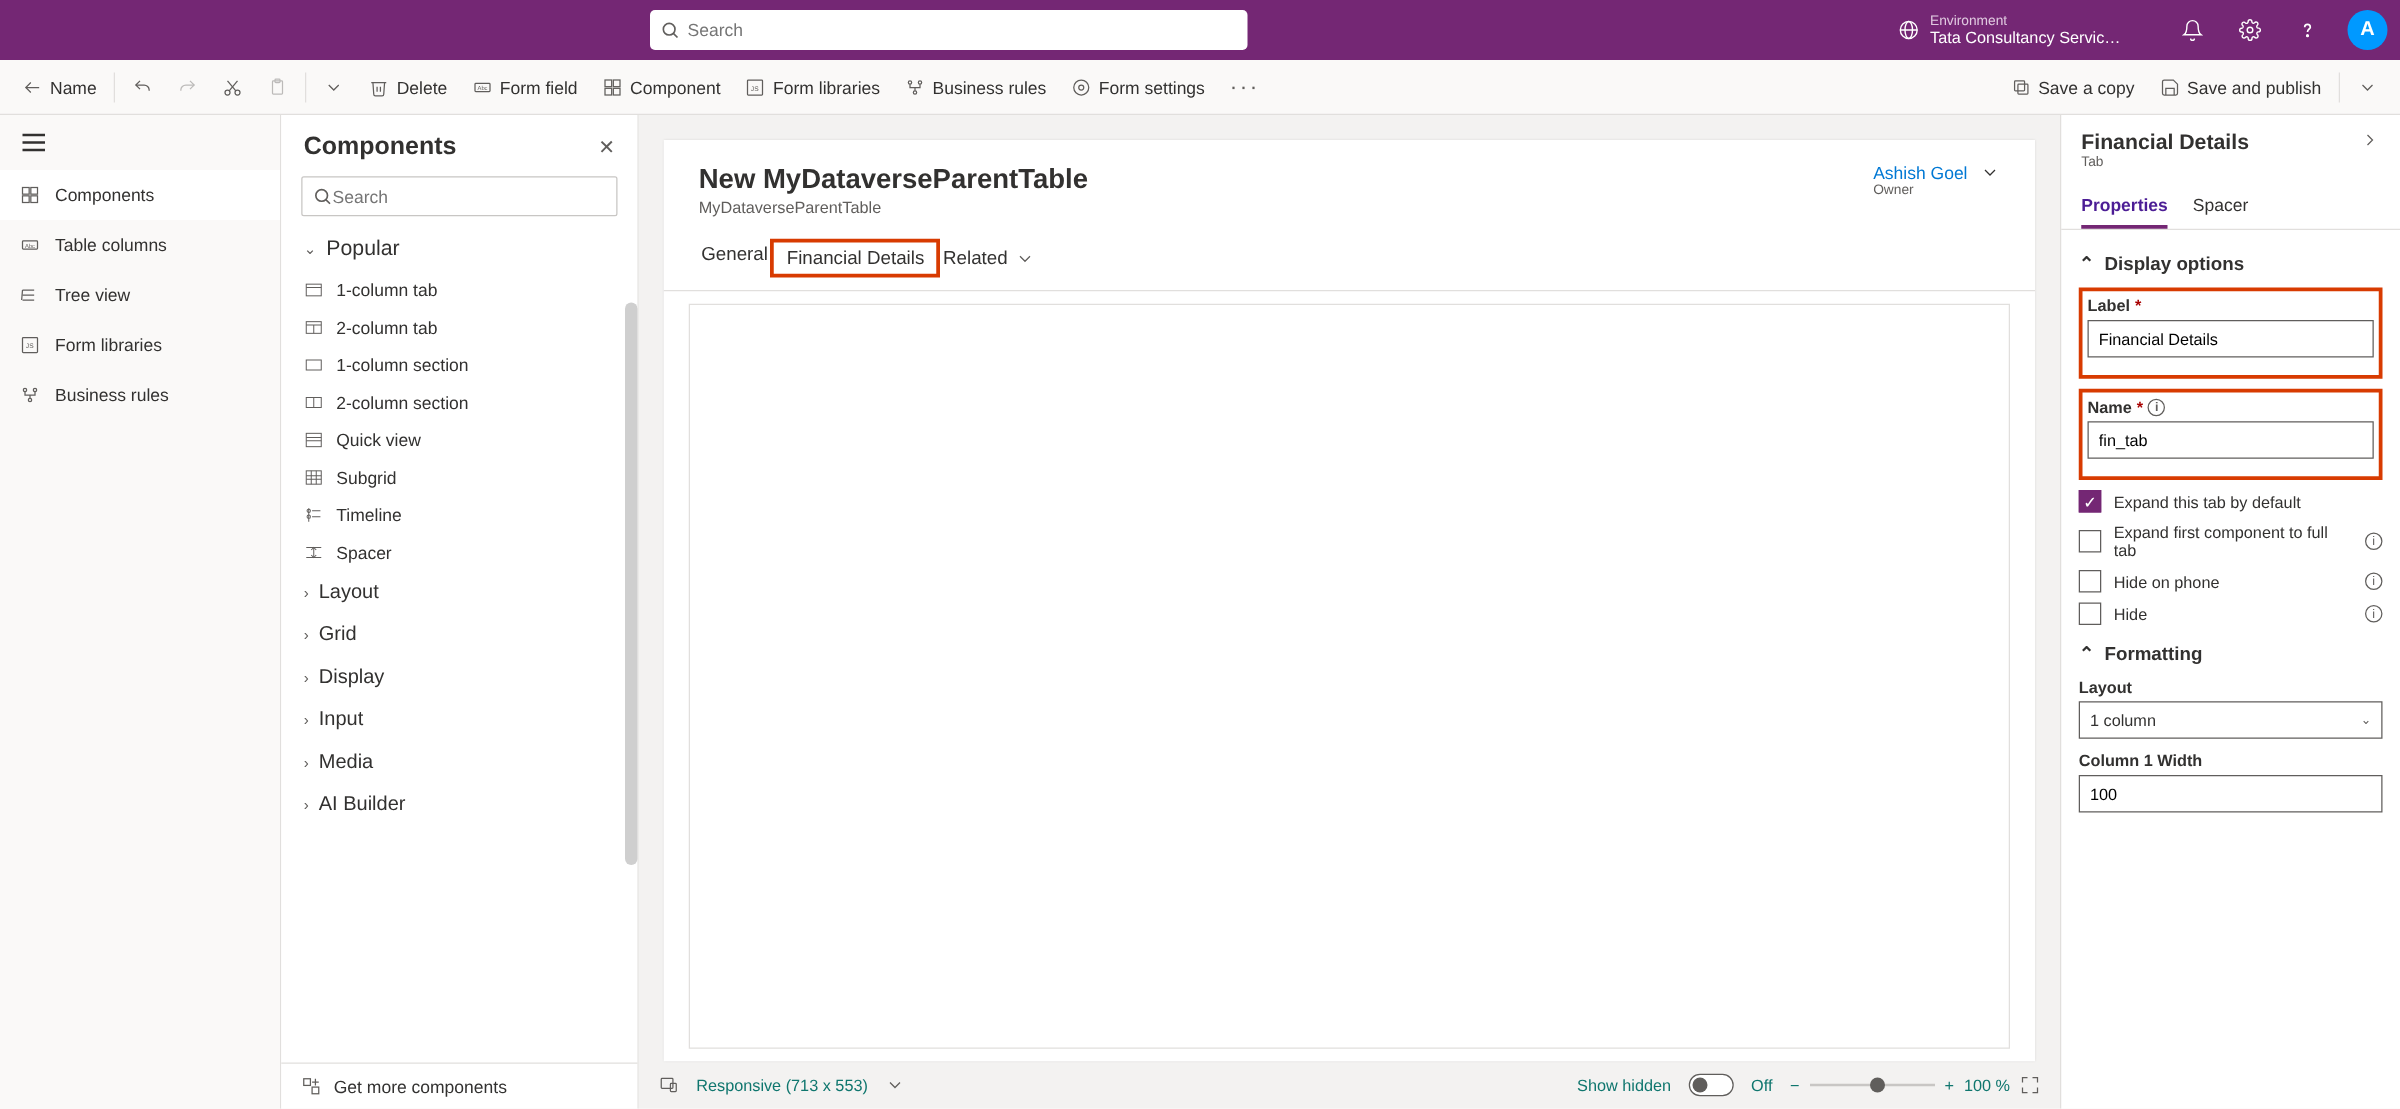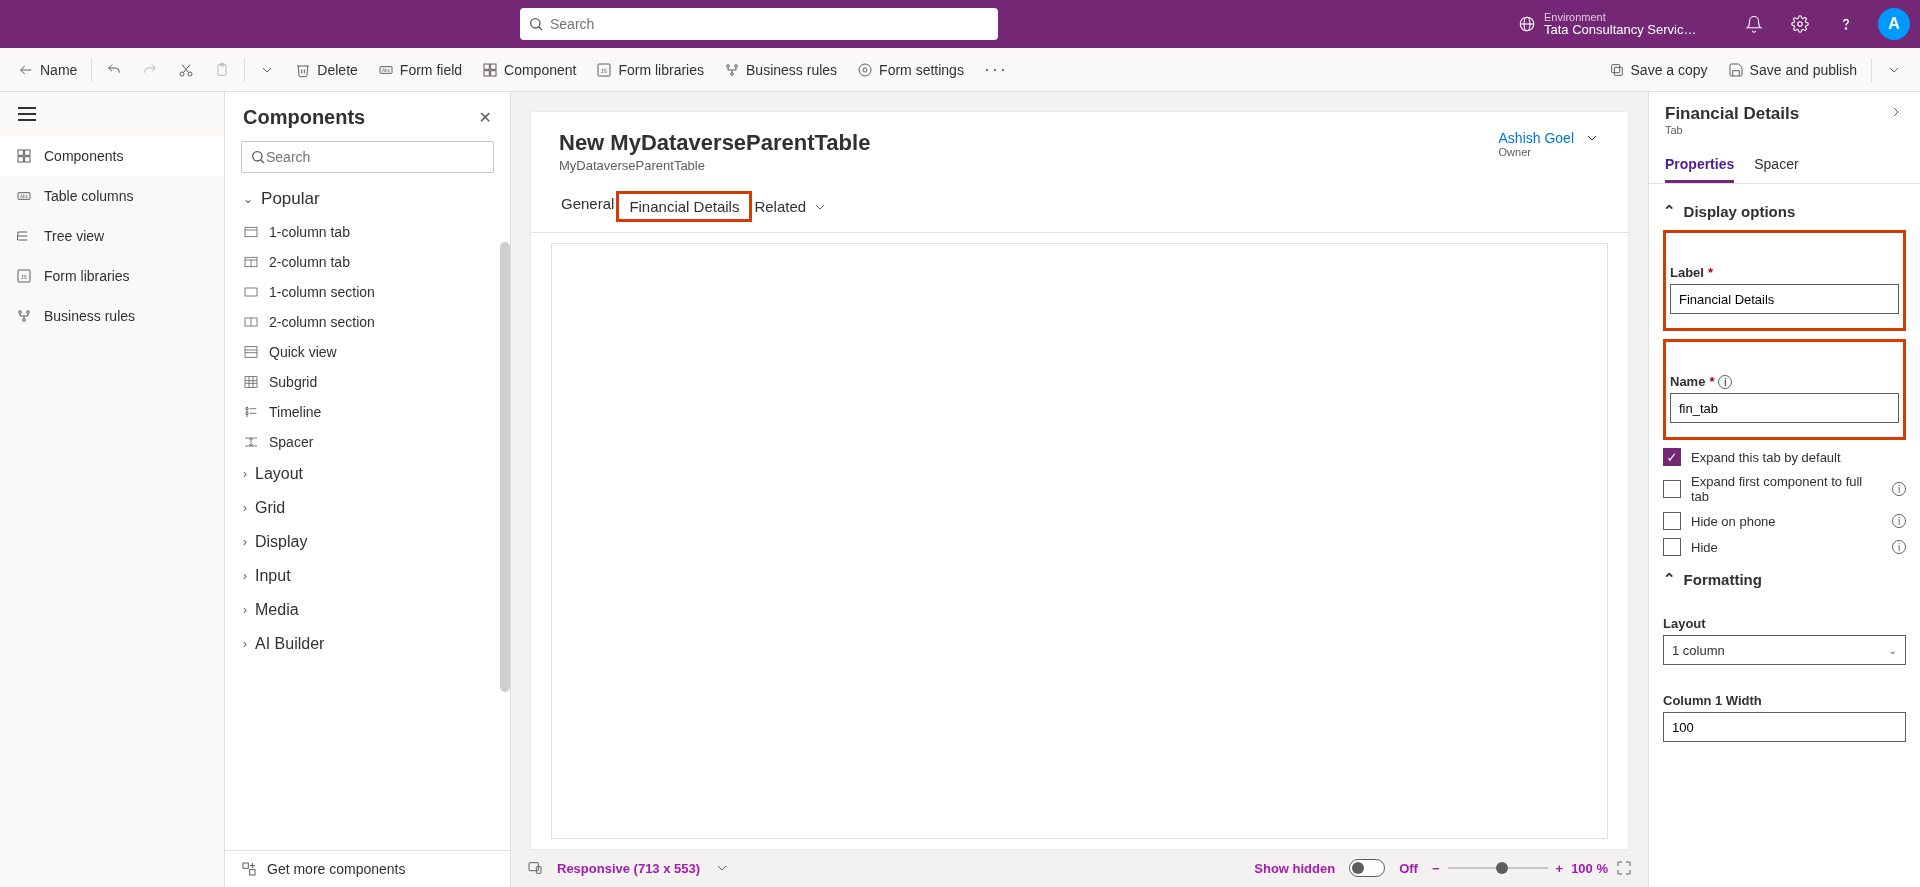--- a/index.html
+++ b/index.html
@@ -73,40 +73,40 @@
 .form-titles h1 { font-size:22px; font-weight:600;}
 .form-titles .sub { font-size:13px; color:#605e5c; margin-top:2px;}
 .owner { text-align:left;}
 .owner-name { color:#0078d4; font-size:14px; display:flex; align-items:center; gap:10px;}
 .owner-label { font-size:11px; color:#605e5c;}
 .form-tabs { display:flex; padding:18px 28px 10px; border-bottom:1px solid #e1dfdd;}
 .ftab { font-size:15px; cursor:pointer; padding:4px 2px;}
 .ftab.highlight { border:3px solid #d83b01; padding:4px 10px;}
 .ftab-rel { display:flex; align-items:center; gap:6px;}
 .form-body { flex:1; border:1px solid #e1dfdd; margin:10px 20px;}
-.canvas-foot { height:38px; display:flex; align-items:center; gap:14px; padding:0 16px; font-size:13px; color:#a21caf;font-weight:bold;}
+.canvas-foot { height:38px; display:flex; align-items:center; gap:14px; padding:0 16px; font-size:13px; color:#0f766e;}
 .canvas-foot .spacer { flex:1;}
 .toggle { width:36px; height:18px; border-radius:9px; background:#fff; border:1px solid #605e5c; position:relative; cursor:pointer;}
 .toggle::after { content:""; position:absolute; width:12px; height:12px; background:#605e5c; border-radius:50%; top:2px; left:2px;}
 .zoom { display:flex; align-items:center; gap:8px;}
 .zoom-track { width:100px; height:2px; background:#c8c6c4; position:relative;}
 .zoom-thumb { position:absolute; left:48px; top:-5px; width:12px; height:12px; background:#605e5c; border-radius:50%;}
 
 
 .props { width:272px; background:#fff; border-left:1px solid #e1dfdd; display:flex; flex-direction:column;}
 .props-head { padding:12px 16px 4px; display:flex; justify-content:space-between; align-items:flex-start;}
 .props-head h3 { font-size:17px; font-weight:600;}
 .props-head .type { font-size:11px; color:#605e5c;}
 .props-tabs { display:flex; gap:20px; padding:0 16px; border-bottom:1px solid #e1dfdd; margin-top:8px;}
 .ptab { font-size:14px; padding:8px 0; cursor:pointer;}
 .ptab.active { font-weight:600; border-bottom:3px solid #742774; color:#4c1d95;}
 .props-body { flex:1; overflow-y:auto; padding:12px 14px;}
 .section-hd { display:flex; align-items:center; gap:8px; font-size:15px; font-weight:600; margin:6px 0 10px;}
 .field { margin-bottom:10px;}
-.field-label { font-size:13px; font-weight:600; display:flex; align-items:flex-end; gap:4px;margin-top:28px;}
+.field-label { font-size:13px; font-weight:600; display:flex; align-items:flex-end; gap:4px;}
 .req { color:#a80000;}
 .info { width:14px; height:14px; border:1px solid #605e5c; border-radius:50%; display:inline-flex; align-items:center; justify-content:center; font-size:10px; color:#605e5c;}
 .txt { width:100%; height:30px; border:1px solid #605e5c; padding:0 8px; font-size:13px; margin-top:4px;}
 .hl-box { border:3px solid #d83b01; padding:4px; margin-bottom:8px;}
 .chk { display:flex; align-items:center; gap:10px; font-size:13px; margin:8px 0;}
 .chk .box { width:18px; height:18px; border:1px solid #605e5c; display:flex; align-items:center; justify-content:center; flex-shrink:0;}
 .chk .box.checked { background:#742774; border-color:#742774; color:#fff;}
 .chk .lbl { flex:1;}
 .sel { width:100%; height:30px; border:1px solid #605e5c; padding:0 8px; font-size:13px; display:flex; align-items:center; justify-content:space-between; margin-top:4px;}
 .chev-down { font-size:10px; color:#605e5c;}

